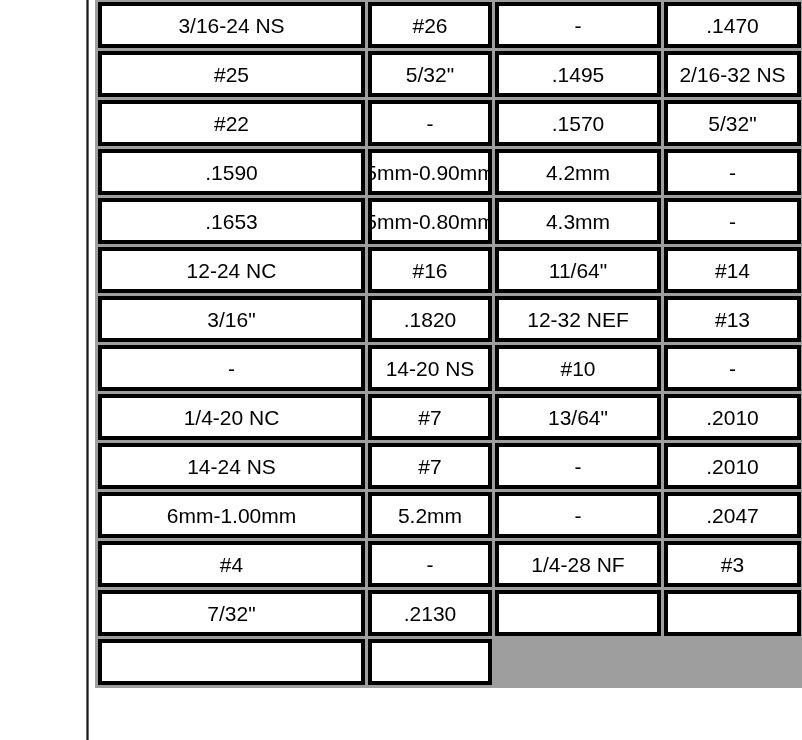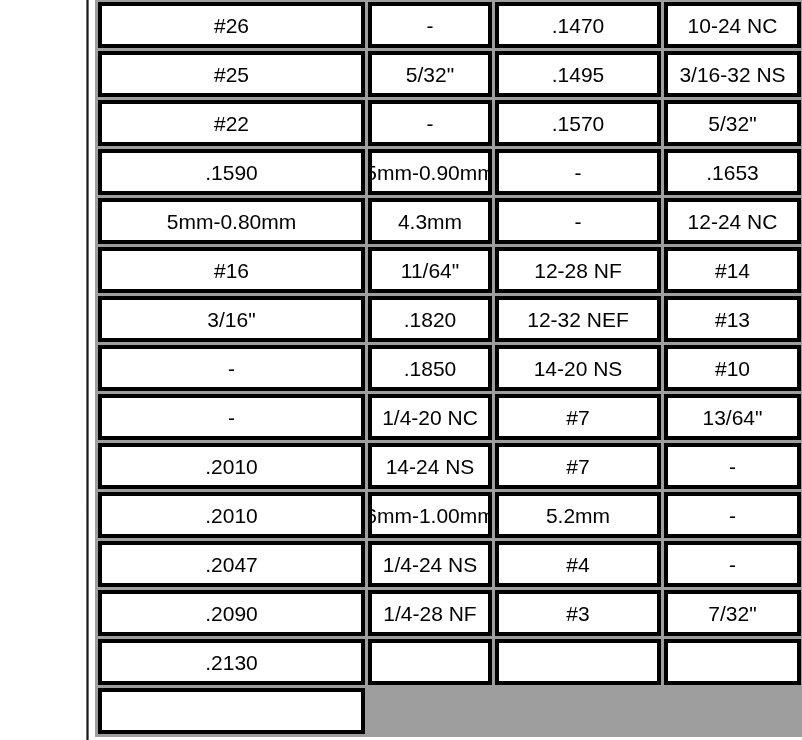--- a/index.html
+++ b/index.html
@@ -55,82 +55,79 @@
   }
 </style>
 </head>
 <body>
 
 <div class="viewport">
   <div class="left-rule"></div>
 
   <div class="drill-table">
 
+    <div class="cell">3/16-24 NS</div>
     <div class="cell">#26</div>
     <div class="cell">-</div>
     <div class="cell">.1470</div>
 
-    <div class="cell">10-24 NC</div>
     <div class="cell">#25</div>
     <div class="cell">5/32"</div>
     <div class="cell">.1495</div>
 
-    <div class="cell">3/16-32 NS</div>
+    <div class="cell">2/16-32 NS</div>
     <div class="cell">#22</div>
     <div class="cell">-</div>
     <div class="cell">.1570</div>
 
     <div class="cell">5/32"</div>
     <div class="cell">.1590</div>
 
     <div class="cell">5mm-0.90mm</div>
+    <div class="cell">4.2mm</div>
     <div class="cell">-</div>
     <div class="cell">.1653</div>
 
     <div class="cell">5mm-0.80mm</div>
     <div class="cell">4.3mm</div>
     <div class="cell">-</div>
 
     <div class="cell">12-24 NC</div>
     <div class="cell">#16</div>
     <div class="cell">11/64"</div>
 
-    <div class="cell">12-28 NF</div>
     <div class="cell">#14</div>
     <div class="cell">3/16"</div>
     <div class="cell">.1820</div>
 
     <div class="cell">12-32 NEF</div>
     <div class="cell">#13</div>
     <div class="cell">-</div>
-    <div class="cell">.1850</div>
 
     <div class="cell">14-20 NS</div>
     <div class="cell">#10</div>
     <div class="cell">-</div>
 
     <div class="cell">1/4-20 NC</div>
     <div class="cell">#7</div>
     <div class="cell">13/64"</div>
     <div class="cell">.2010</div>
 
     <div class="cell">14-24 NS</div>
     <div class="cell">#7</div>
     <div class="cell">-</div>
     <div class="cell">.2010</div>
 
     <div class="cell">6mm-1.00mm</div>
     <div class="cell">5.2mm</div>
     <div class="cell">-</div>
     <div class="cell">.2047</div>
 
-    <div class="cell">1/4-24 NS</div>
     <div class="cell">#4</div>
     <div class="cell">-</div>
-    <div class="cell">.2090</div>
 
     <div class="cell">1/4-28 NF</div>
     <div class="cell">#3</div>
     <div class="cell">7/32"</div>
     <div class="cell">.2130</div>
 
     <div class="cell"></div>
     <div class="cell"></div>
     <div class="cell"></div>
     <div class="cell"></div>

